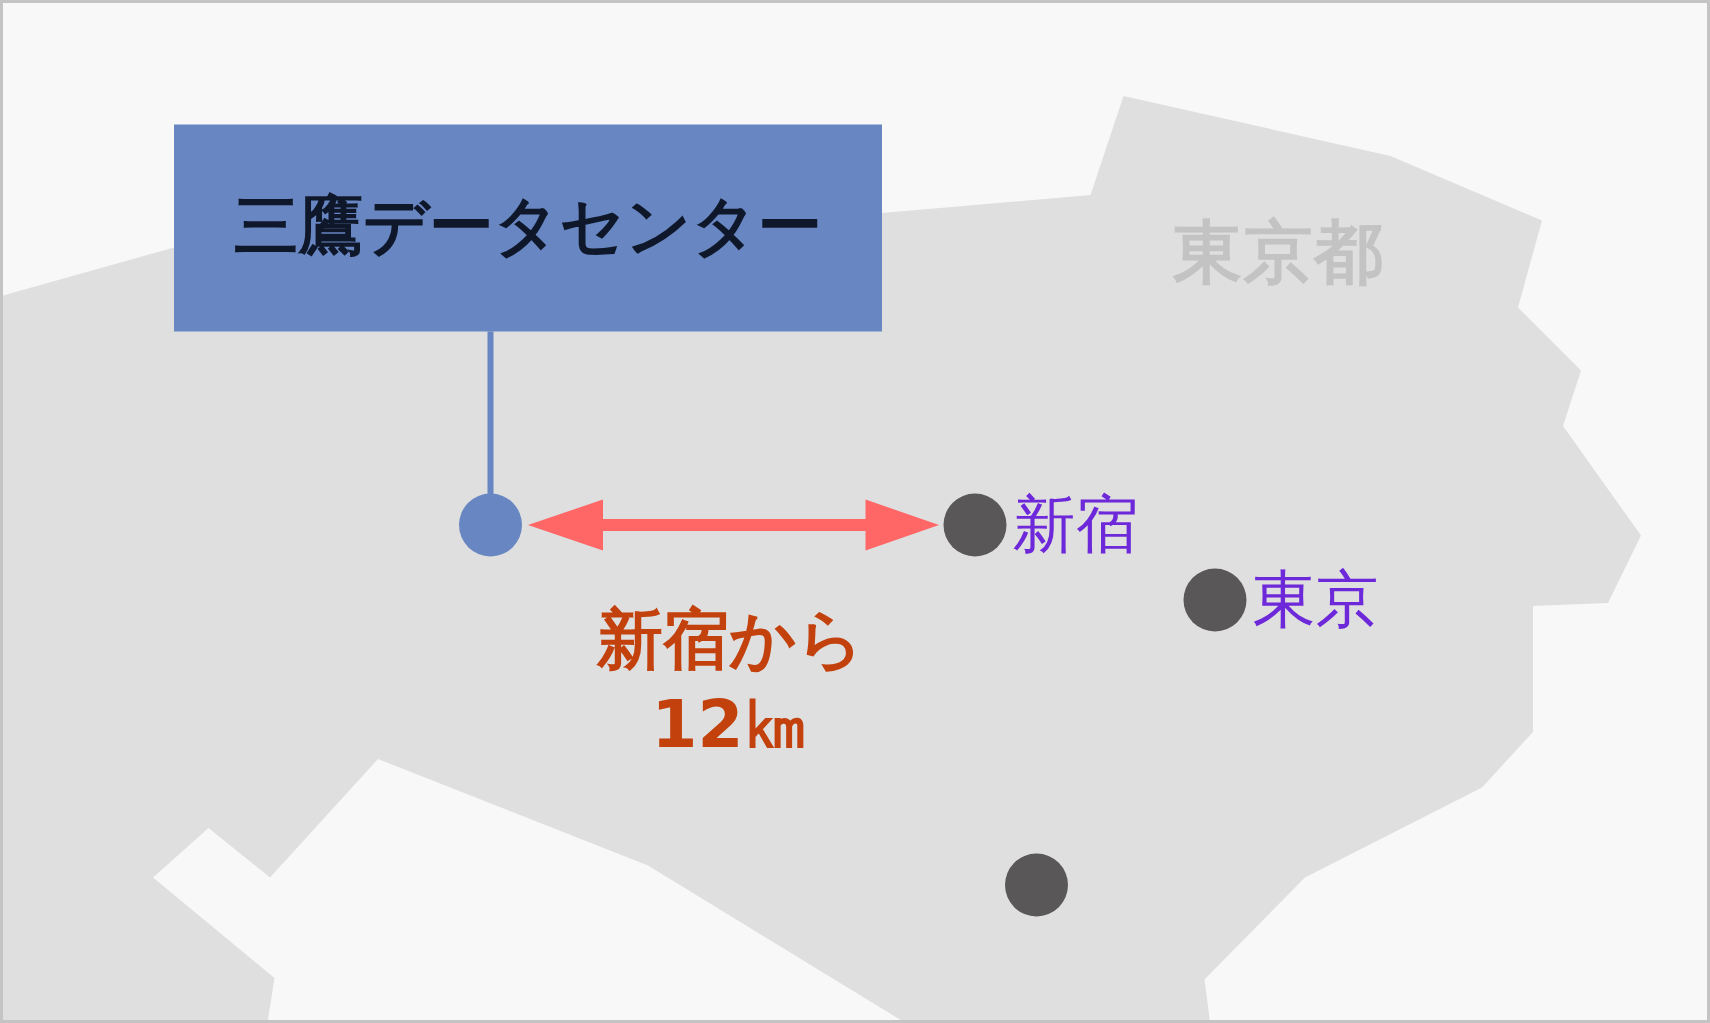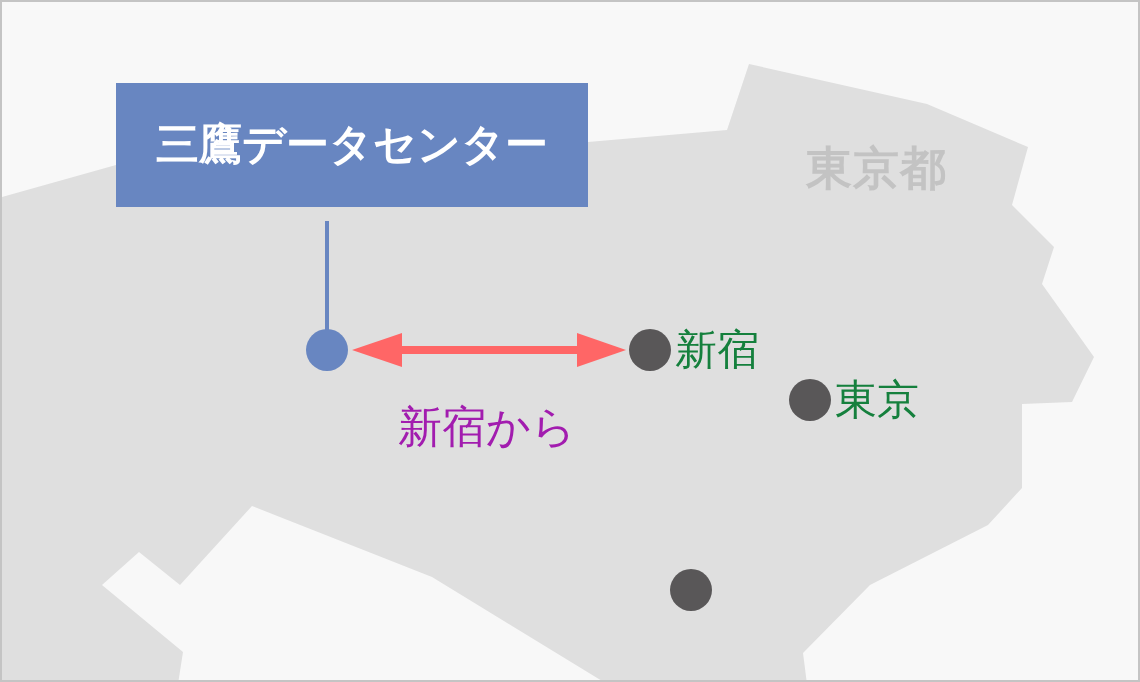--- a/index.html
+++ b/index.html
@@ -4,41 +4,41 @@
 <style>
   html, body { margin: 0; padding: 0; }
   body { width: 1140px; height: 682px; overflow: hidden; background: #f8f8f8; }
   .frame {
     position: relative; width: 1140px; height: 682px; box-sizing: border-box;
     border: 2px solid #c4c4c4; background: #f8f8f8; overflow: hidden;
     font-family: "DejaVu Sans", "Liberation Sans", sans-serif;
   }
   svg.map { position: absolute; left: 0; top: 0; }
   .region-label {
-    position: absolute; left: 804px; top: 143px; font-size: 46px; font-weight: bold;
+    position: absolute; left: 780px; top: 143px; font-size: 46px; font-weight: bold;
     color: #c3c3c3; letter-spacing: 1px; line-height: 1;
   }
   .callout {
-    position: absolute; left: 114px; top: 81px; width: 472px; height: 124px;
-    background: #6886c1; color: #ffffff; text-align: center;
+    position: absolute; left: 114px; top: 81px; width: 472px; height: 138px;
+    background: #6886c1; color: #0f172a; text-align: center;
     display: flex; flex-direction: column; justify-content: center; align-items: center;
     font-weight: bold; line-height: 1.2;
   }
   .callout .l1 { font-size: 43px; }
   .callout .l2 { font-size: 43px; margin-top: 2px; }
   .station {
-    position: absolute; display: flex; align-items: center; color: #15803d;
+    position: absolute; display: flex; align-items: center; color: #6d28d9;
     font-size: 42px; line-height: 1;
   }
   .station .dot {
     width: 42px; height: 42px; border-radius: 50%; background: #595758; margin-right: 4px;
   }
   .distance {
     position: absolute; left: 370px; top: 396px; width: 230px; text-align: center;
-    color: #a21caf; font-weight: normal; font-size: 44px; line-height: 1.3;
+    color: #c2410c; font-weight: bold; font-size: 44px; line-height: 1.3;
   }
 </style>
 </head>
 <body>
 
 <div class="frame">
   <svg class="map" width="1140" height="682" viewBox="0 0 1140 682">
     <polygon fill="#dfdfdf" points="0,195 114,163 586,140 725,128 747,62 925,102 1026,145 1010,203 1052,245 1040,282 1092,355 1070,400 1020,402 1020,486 986,523 868,583 801,651 805,682 605,682 430,575 250,504 178,583 137,550 100,583 181,650 176,682 0,682"></polygon>
 
     <line x1="325" y1="219" x2="325" y2="335" stroke="#6886c1" stroke-width="4"></line>
@@ -52,20 +52,21 @@
   </svg>
 
   <div class="region-label">東京都</div>
 
   <div class="callout">
     <div class="l1">三鷹データセンター</div>
   </div>
 
   <div class="distance">
     <div>新宿から</div>
+    <div>12㎞</div>
   </div>
 
   <div class="station" style="left:627px; top:327px;">
     <span class="dot"></span>
     <span>新宿</span>
   </div>
 
   <div class="station" style="left:787px; top:377px;">
     <span class="dot"></span>
     <span>東京</span>

